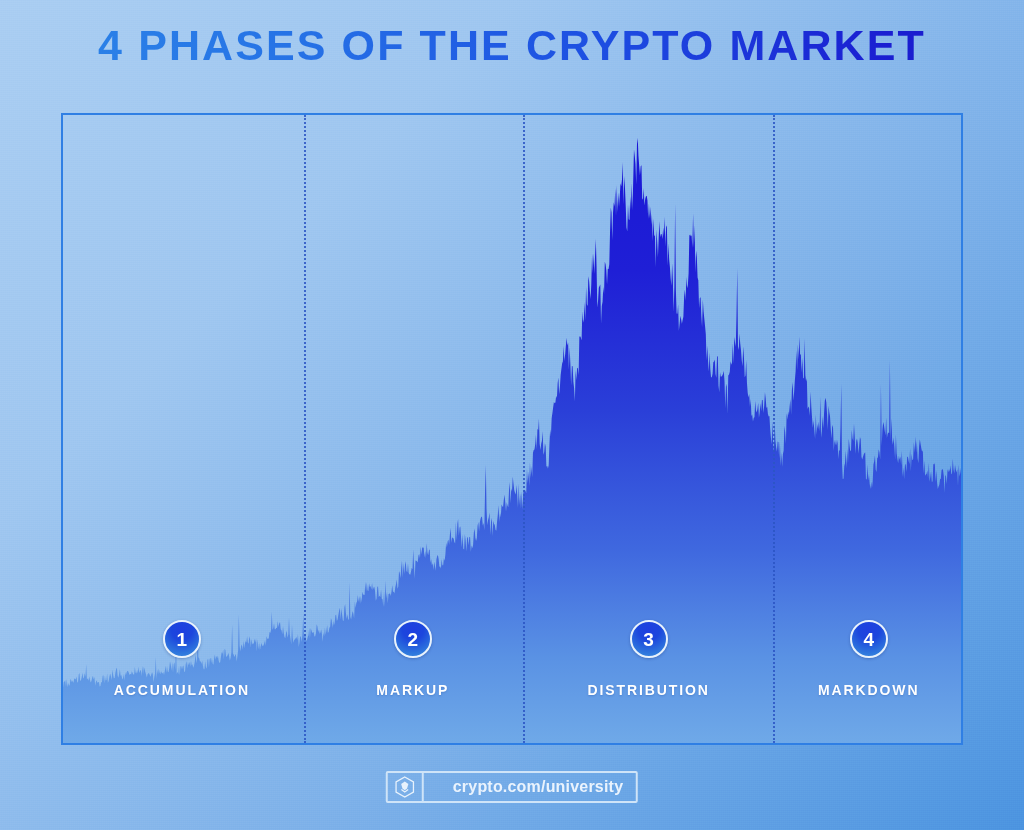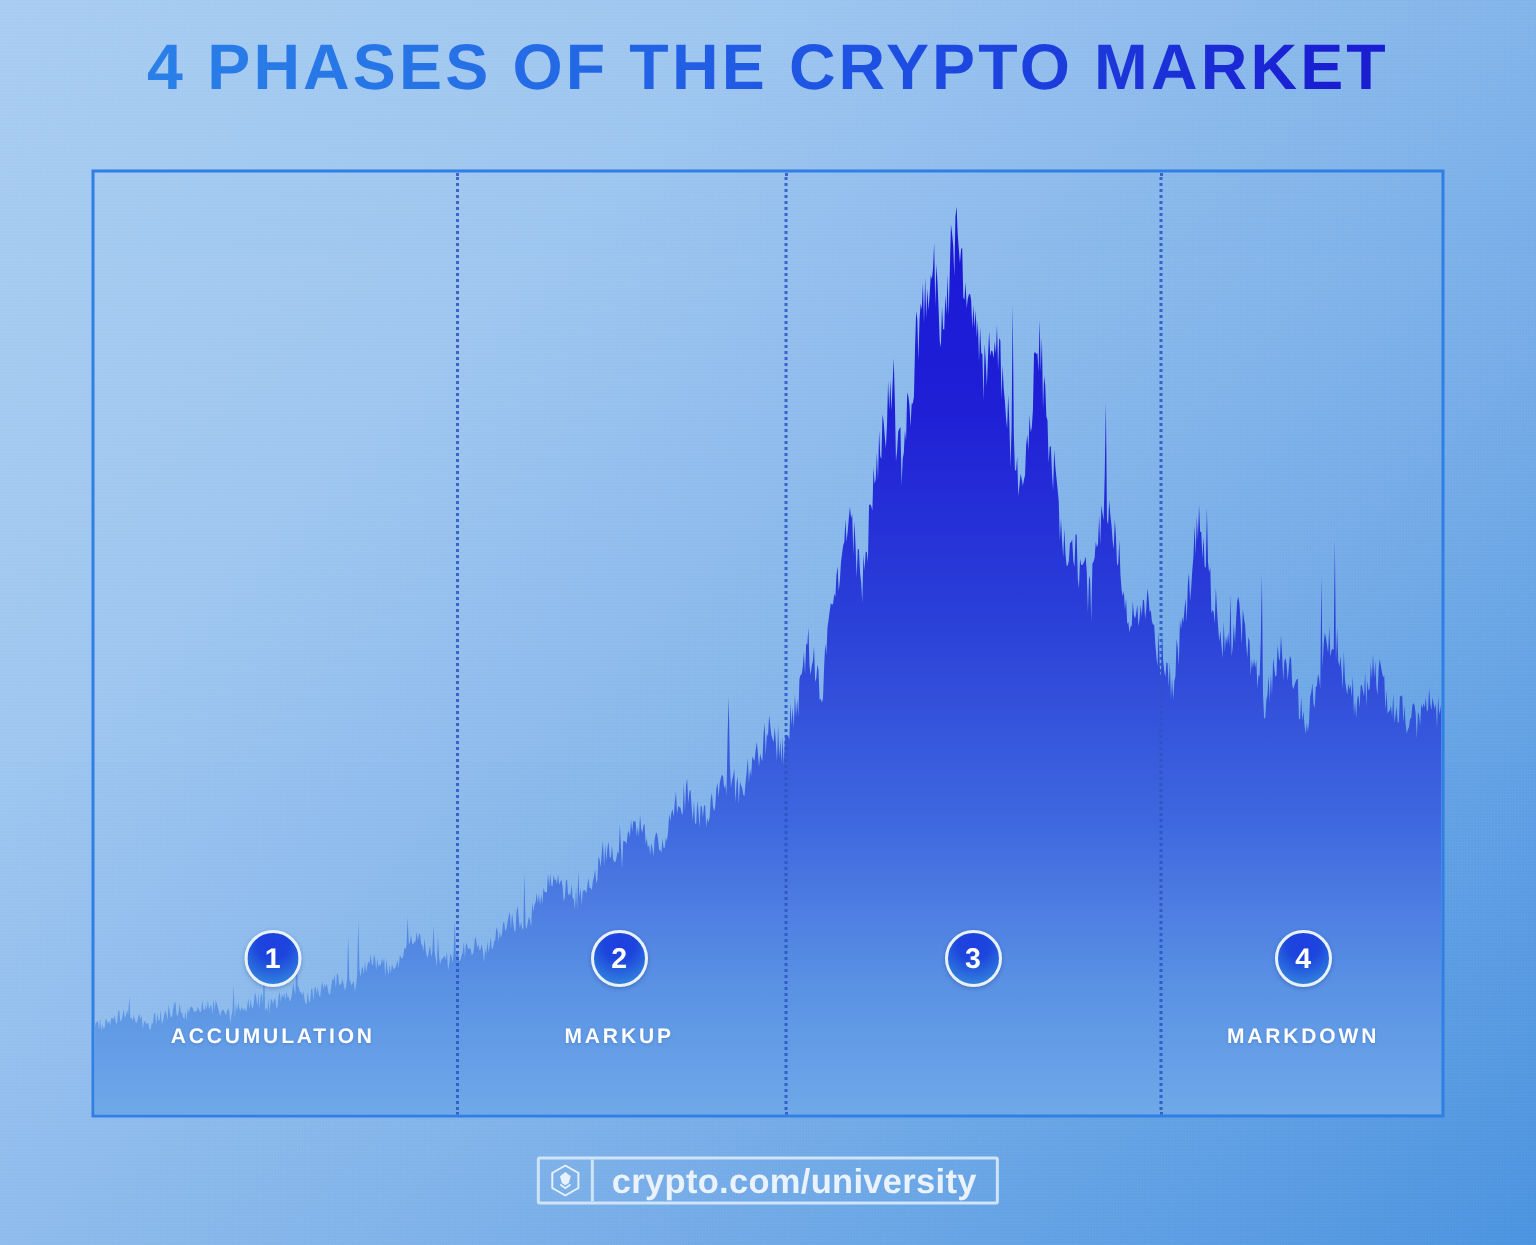--- a/index.html
+++ b/index.html
@@ -140,23 +140,23 @@
   .footer-logo {
     width: 34px;
     display: flex;
     align-items: center;
     justify-content: center;
     border-right: 2px solid #cfe4f8;
   }
   .footer-text {
     display: flex;
     align-items: center;
-    padding: 0 13px 0 12px;
+    padding: 0 13px 0 29px;
     color: #eaf3fd;
-    font-size: 23px;
+    font-size: 16px;
     font-weight: bold;
     letter-spacing: .2px;
     white-space: nowrap;
   }
 </style>
 </head>
 <body>
 
 <div id="poster">
 
@@ -196,20 +196,21 @@
       <div class="phase-label">ACCUMULATION</div>
     </div>
 
     <div class="phase" style="width:24.4%">
       <div class="badge">2</div>
       <div class="phase-label">MARKUP</div>
     </div>
 
     <div class="phase" style="width:27.9%">
       <div class="badge">3</div>
+      <div class="phase-label">DISTRIBUTION</div>
     </div>
 
     <div class="phase" style="width:20.9%">
       <div class="badge">4</div>
       <div class="phase-label">MARKDOWN</div>
     </div>
 
   </div>
 
   <div class="footer">

